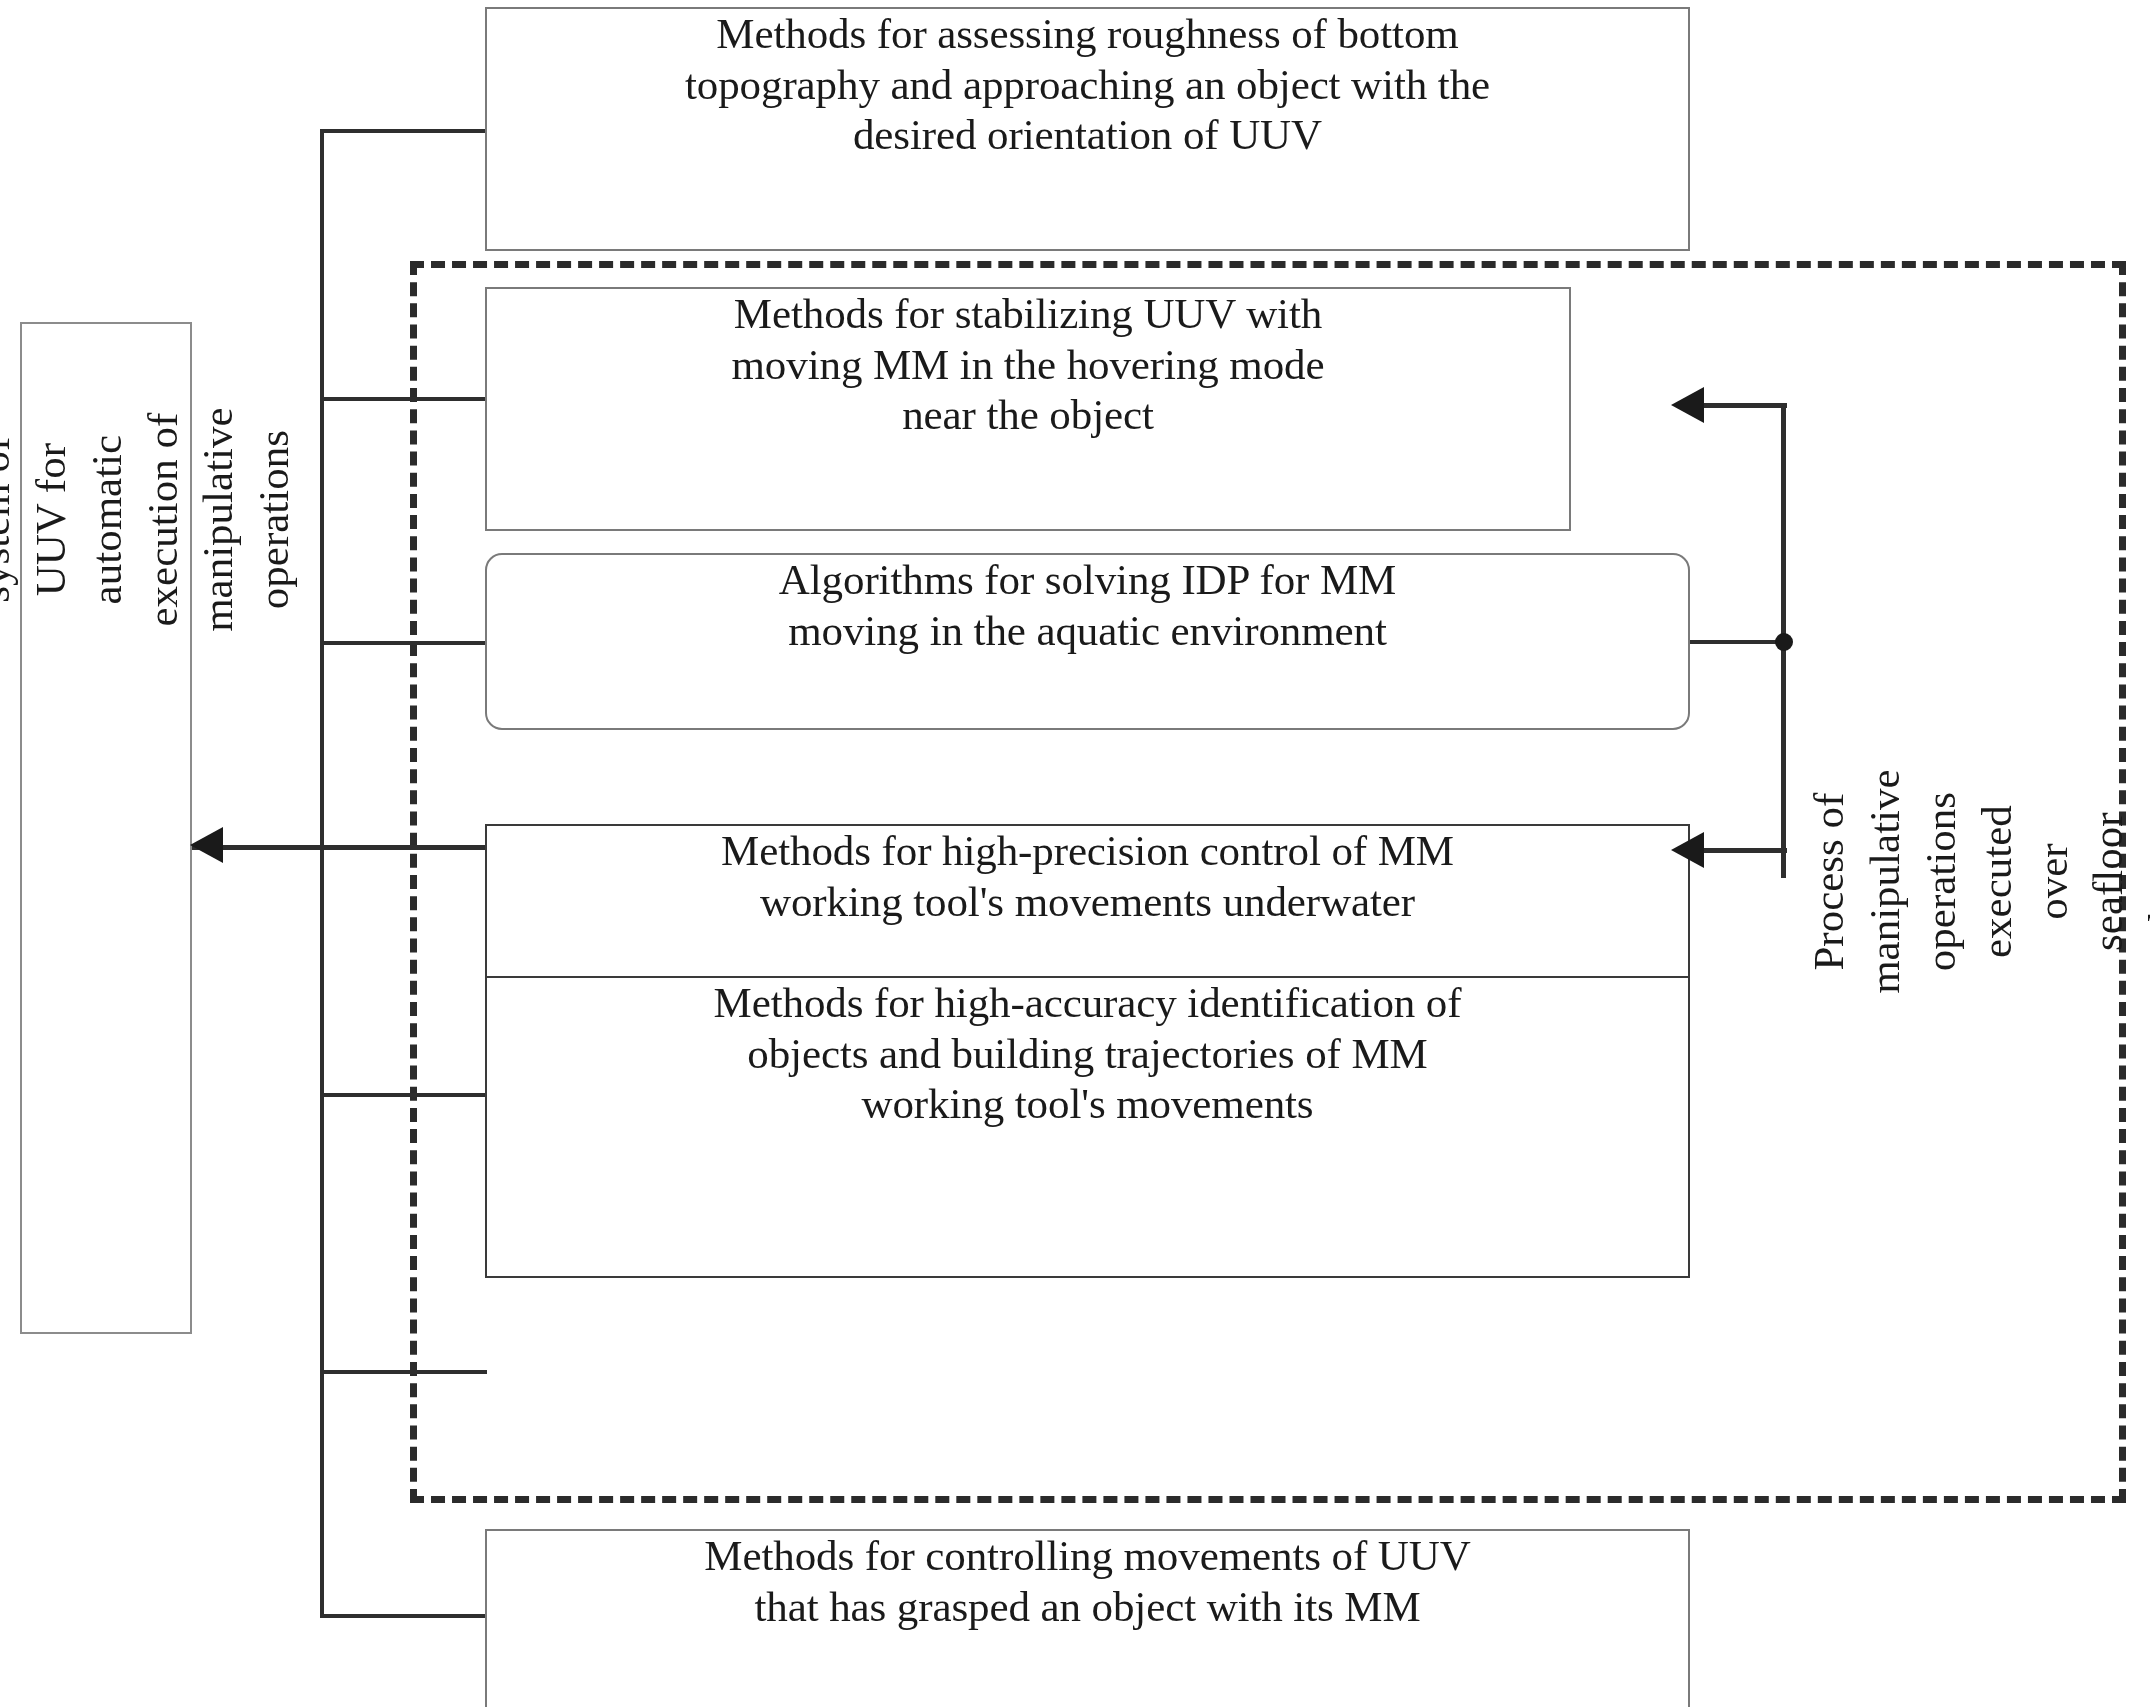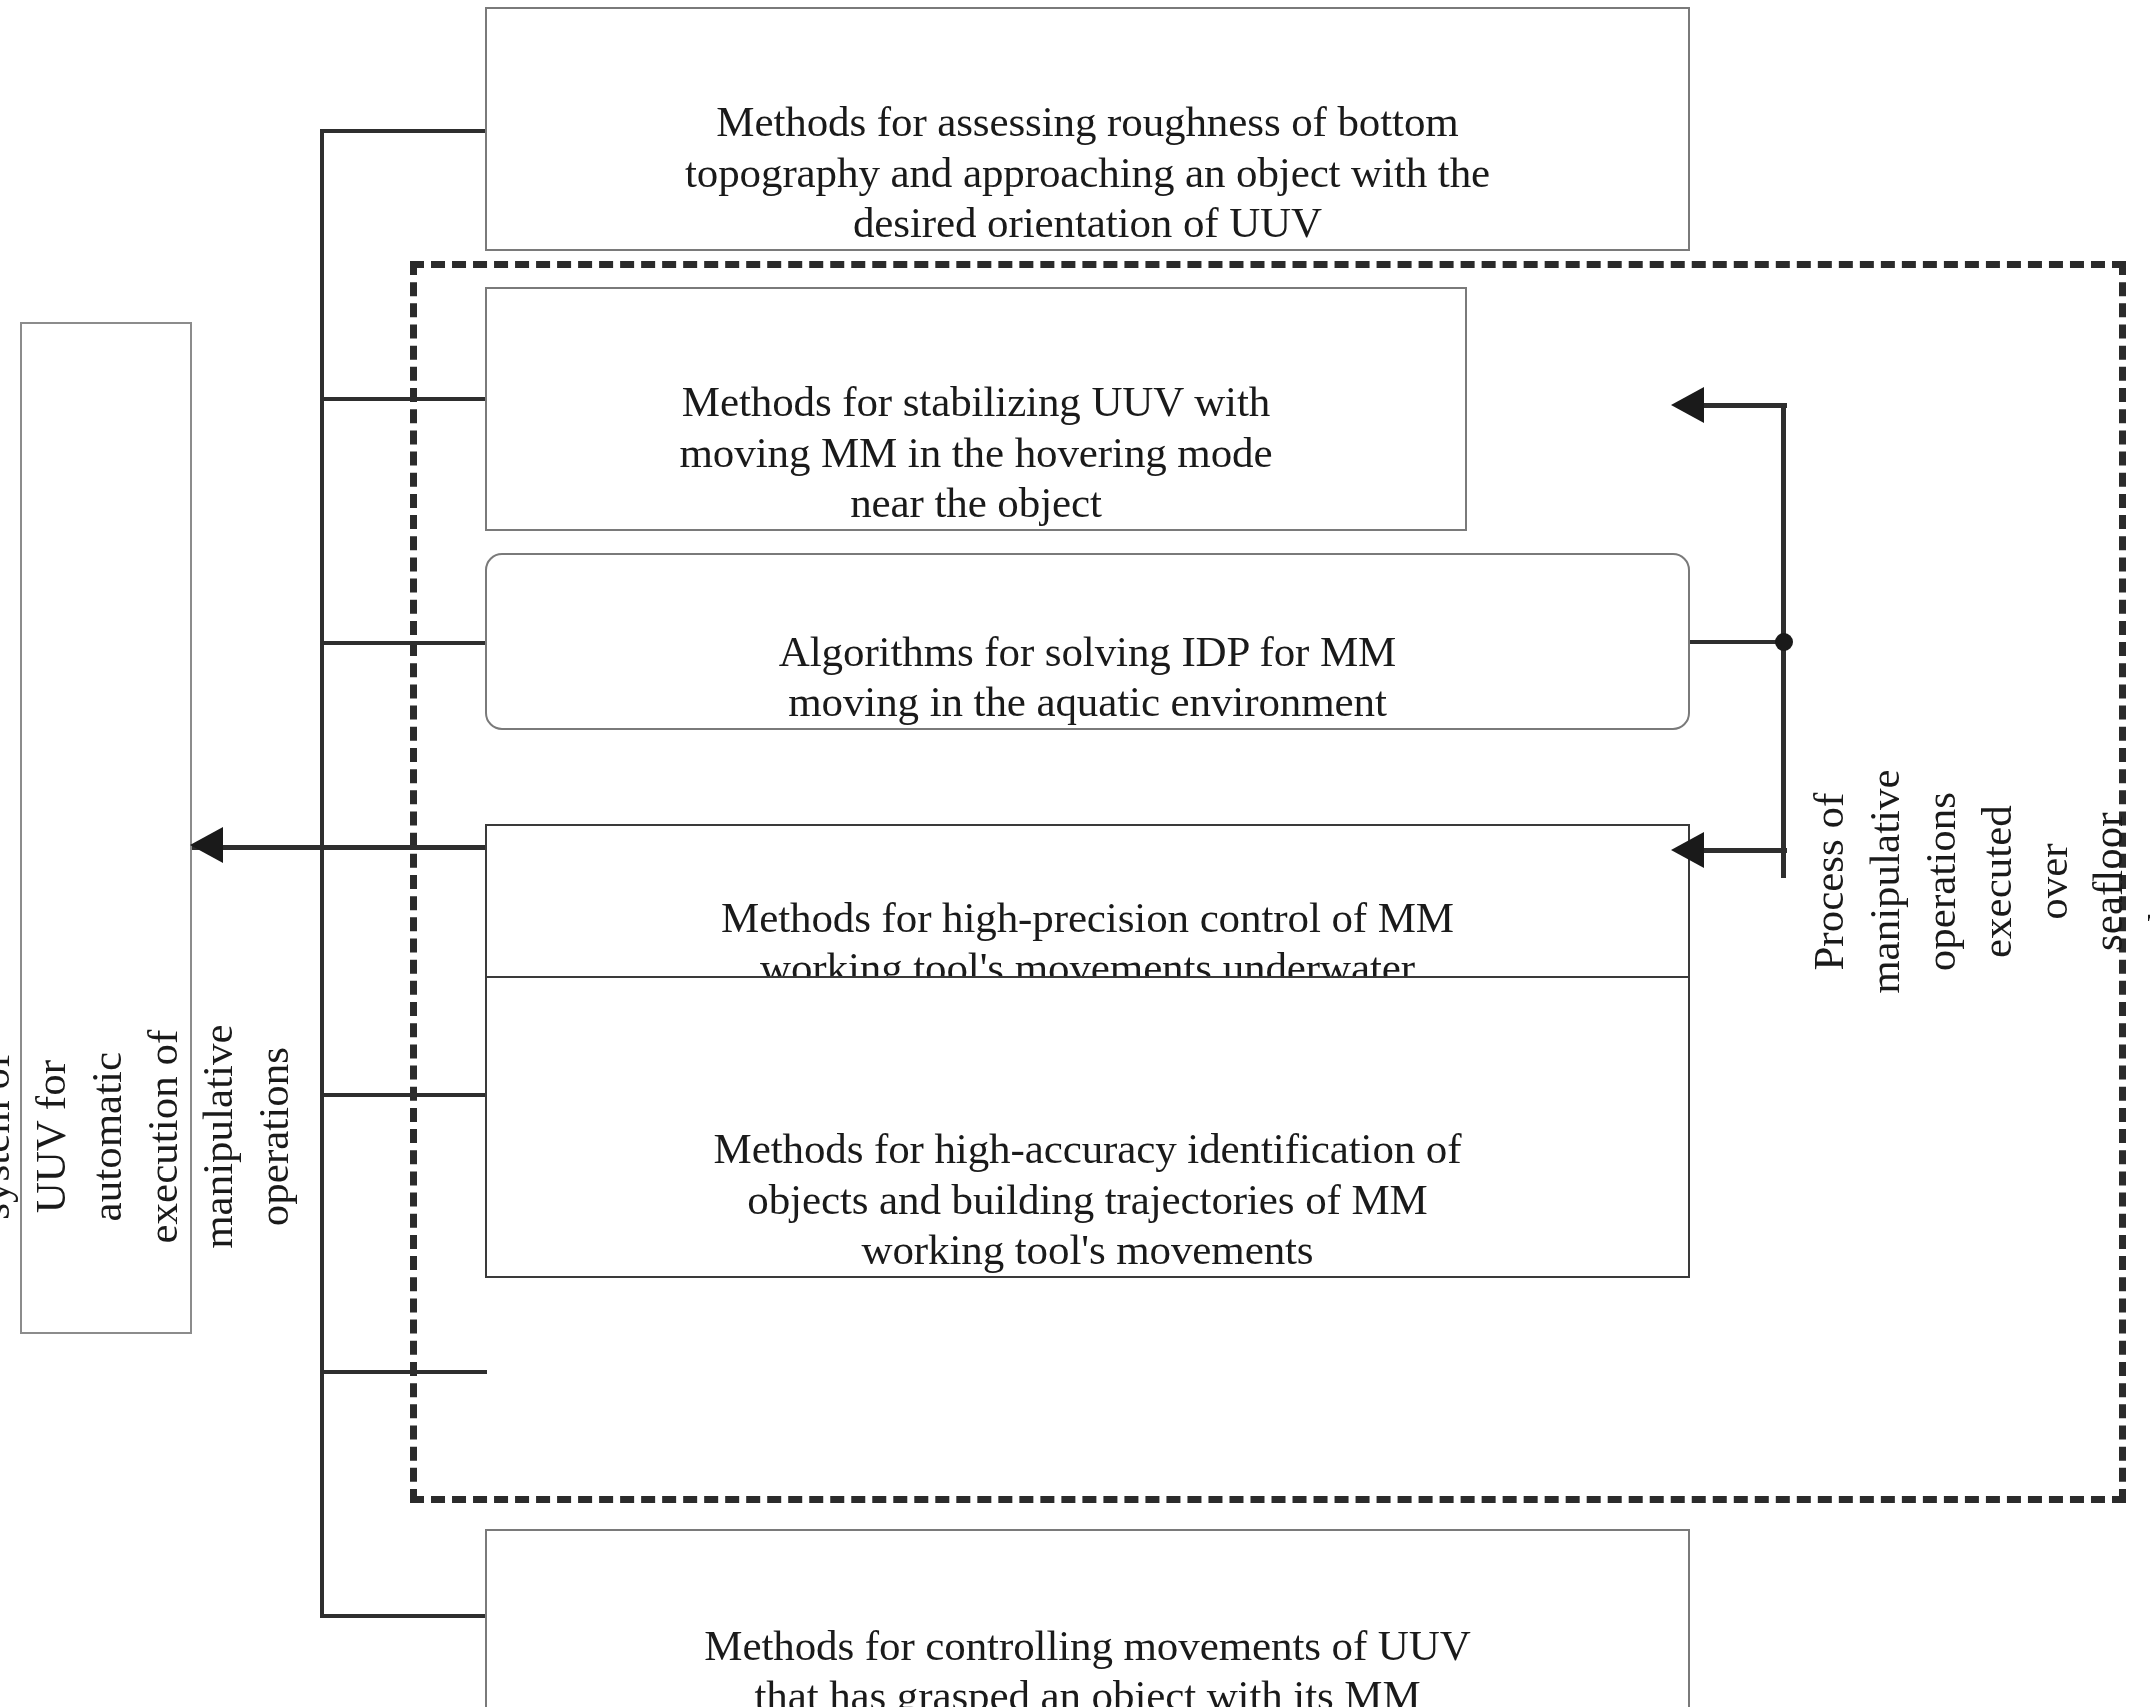--- a/index.html
+++ b/index.html
@@ -11,21 +11,21 @@
   }
   #stage{position:absolute;left:0;top:0;width:2151px;height:1707px;}
 
   
   .box{
     position:absolute;
     box-sizing:border-box;
     background:#ffffff;
     border:2.1px solid #3a3a3a;
     display:flex;
-    align-items:flex-end;
+    align-items:flex-start;
     justify-content:center;
     text-align:center;
     z-index:6;
   }
   .box .txt{
     display:block;
     width:100%;
     font-size:43px;
     line-height:1.18;
     letter-spacing:-0.1px;
@@ -115,21 +115,21 @@
     <span class="vtxt">Process of manipulative operations
 executed over seafloor objects</span>
   </div>
 
   <div class="box" style="left:485px;top:7px;width:1205px;height:244px;border-color:#7a7a7a;border-width:2.8px;">
     <span class="txt">Methods for assessing roughness of bottom
 topography and approaching an object with the
 desired orientation of UUV</span>
   </div>
 
-  <div class="box" style="left:485px;top:287px;width:982px;height:244px;border-color:#7a7a7a;border-width:2.8px;">
+  <div class="box" style="left:485px;top:287px;width:1086px;height:244px;border-color:#7a7a7a;border-width:2.8px;">
     <span class="txt">Methods for stabilizing UUV with
 moving MM in the hovering mode
 near the object</span>
   </div>
 
   <div class="box" style="left:485px;top:553px;width:1205px;height:177px;border-color:#7a7a7a;border-width:2.8px;border-radius:17px;">
     <span class="txt">Algorithms for solving IDP for MM
 moving in the aquatic environment</span>
   </div>
 

